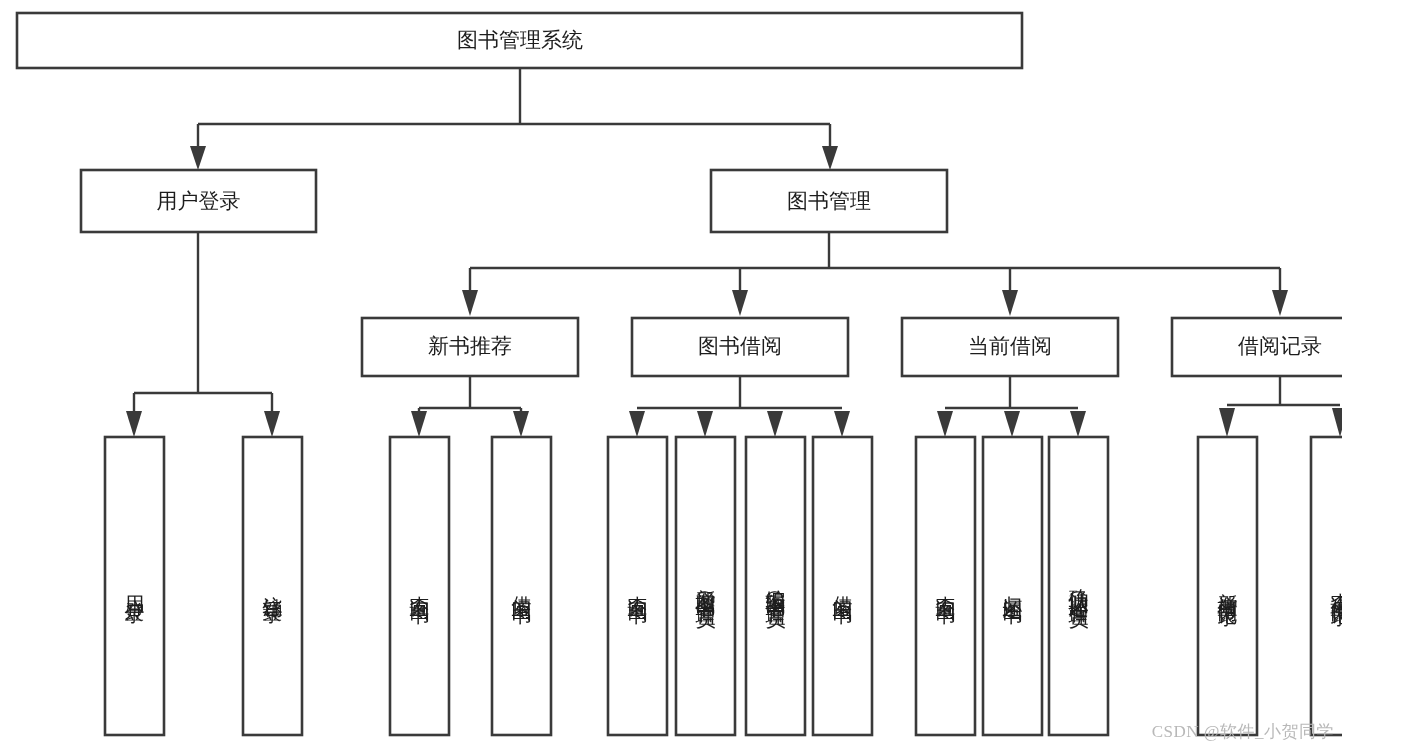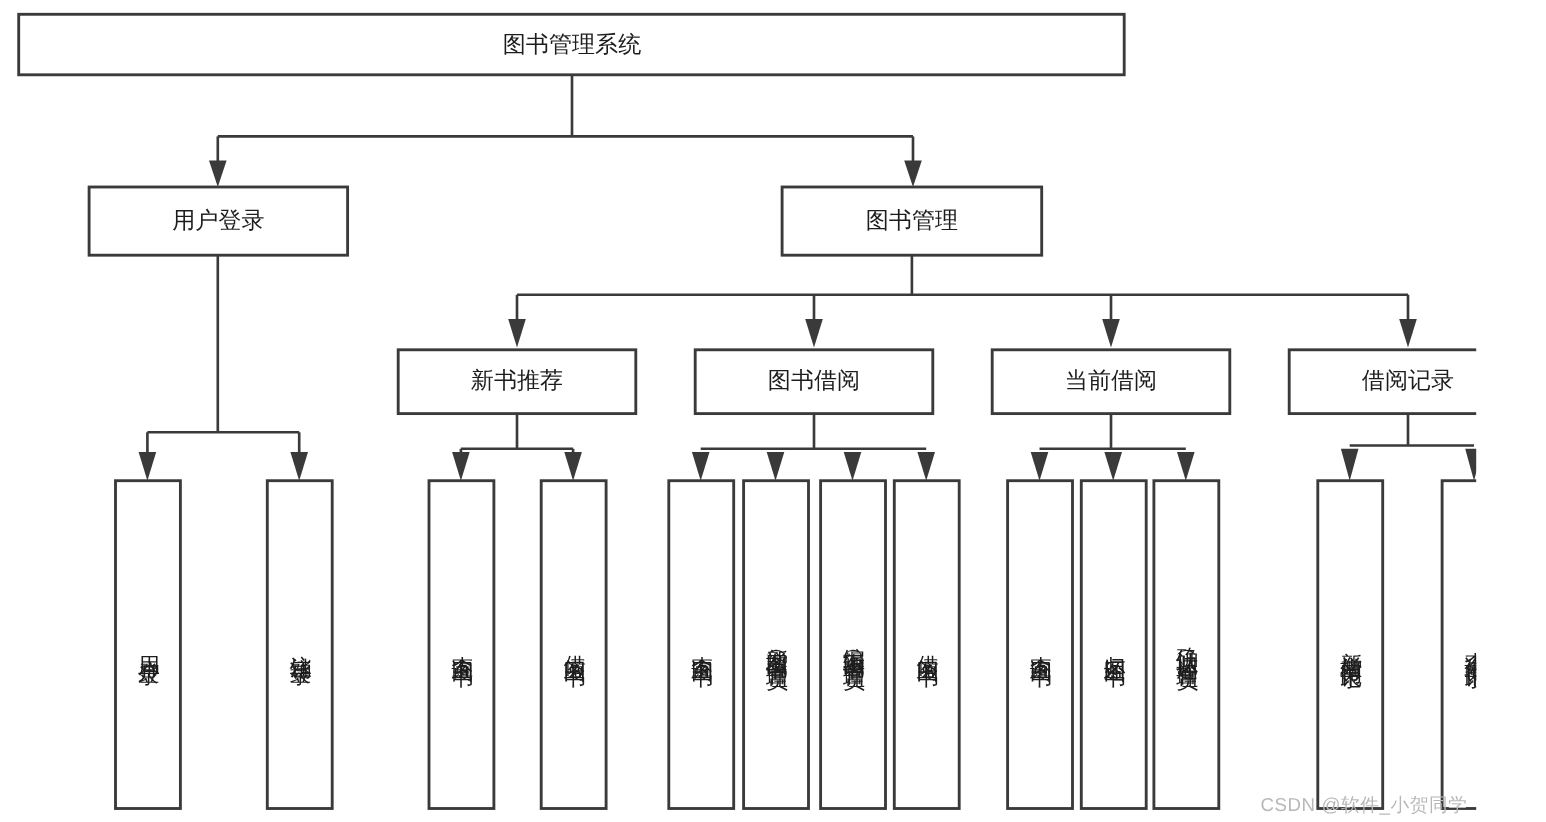--- a/index.html
+++ b/index.html
@@ -62,21 +62,21 @@
     align-items: center;
     justify-content: center;
     text-align: center;
     pointer-events: none;
     box-sizing: border-box;
   }
   .watermark {
     position: absolute;
     right: 8px;
     bottom: 4px;
-    font-family: Liberation Sans, sans-serif;
+    font-family: Liberation Serif, serif;
     font-size: 17px;
     color: #b8b8b8;
     white-space: nowrap;
     letter-spacing: 0.5px;
   }
 </style>
 </head>
 <body>
 
 <div id="diagram-root">

